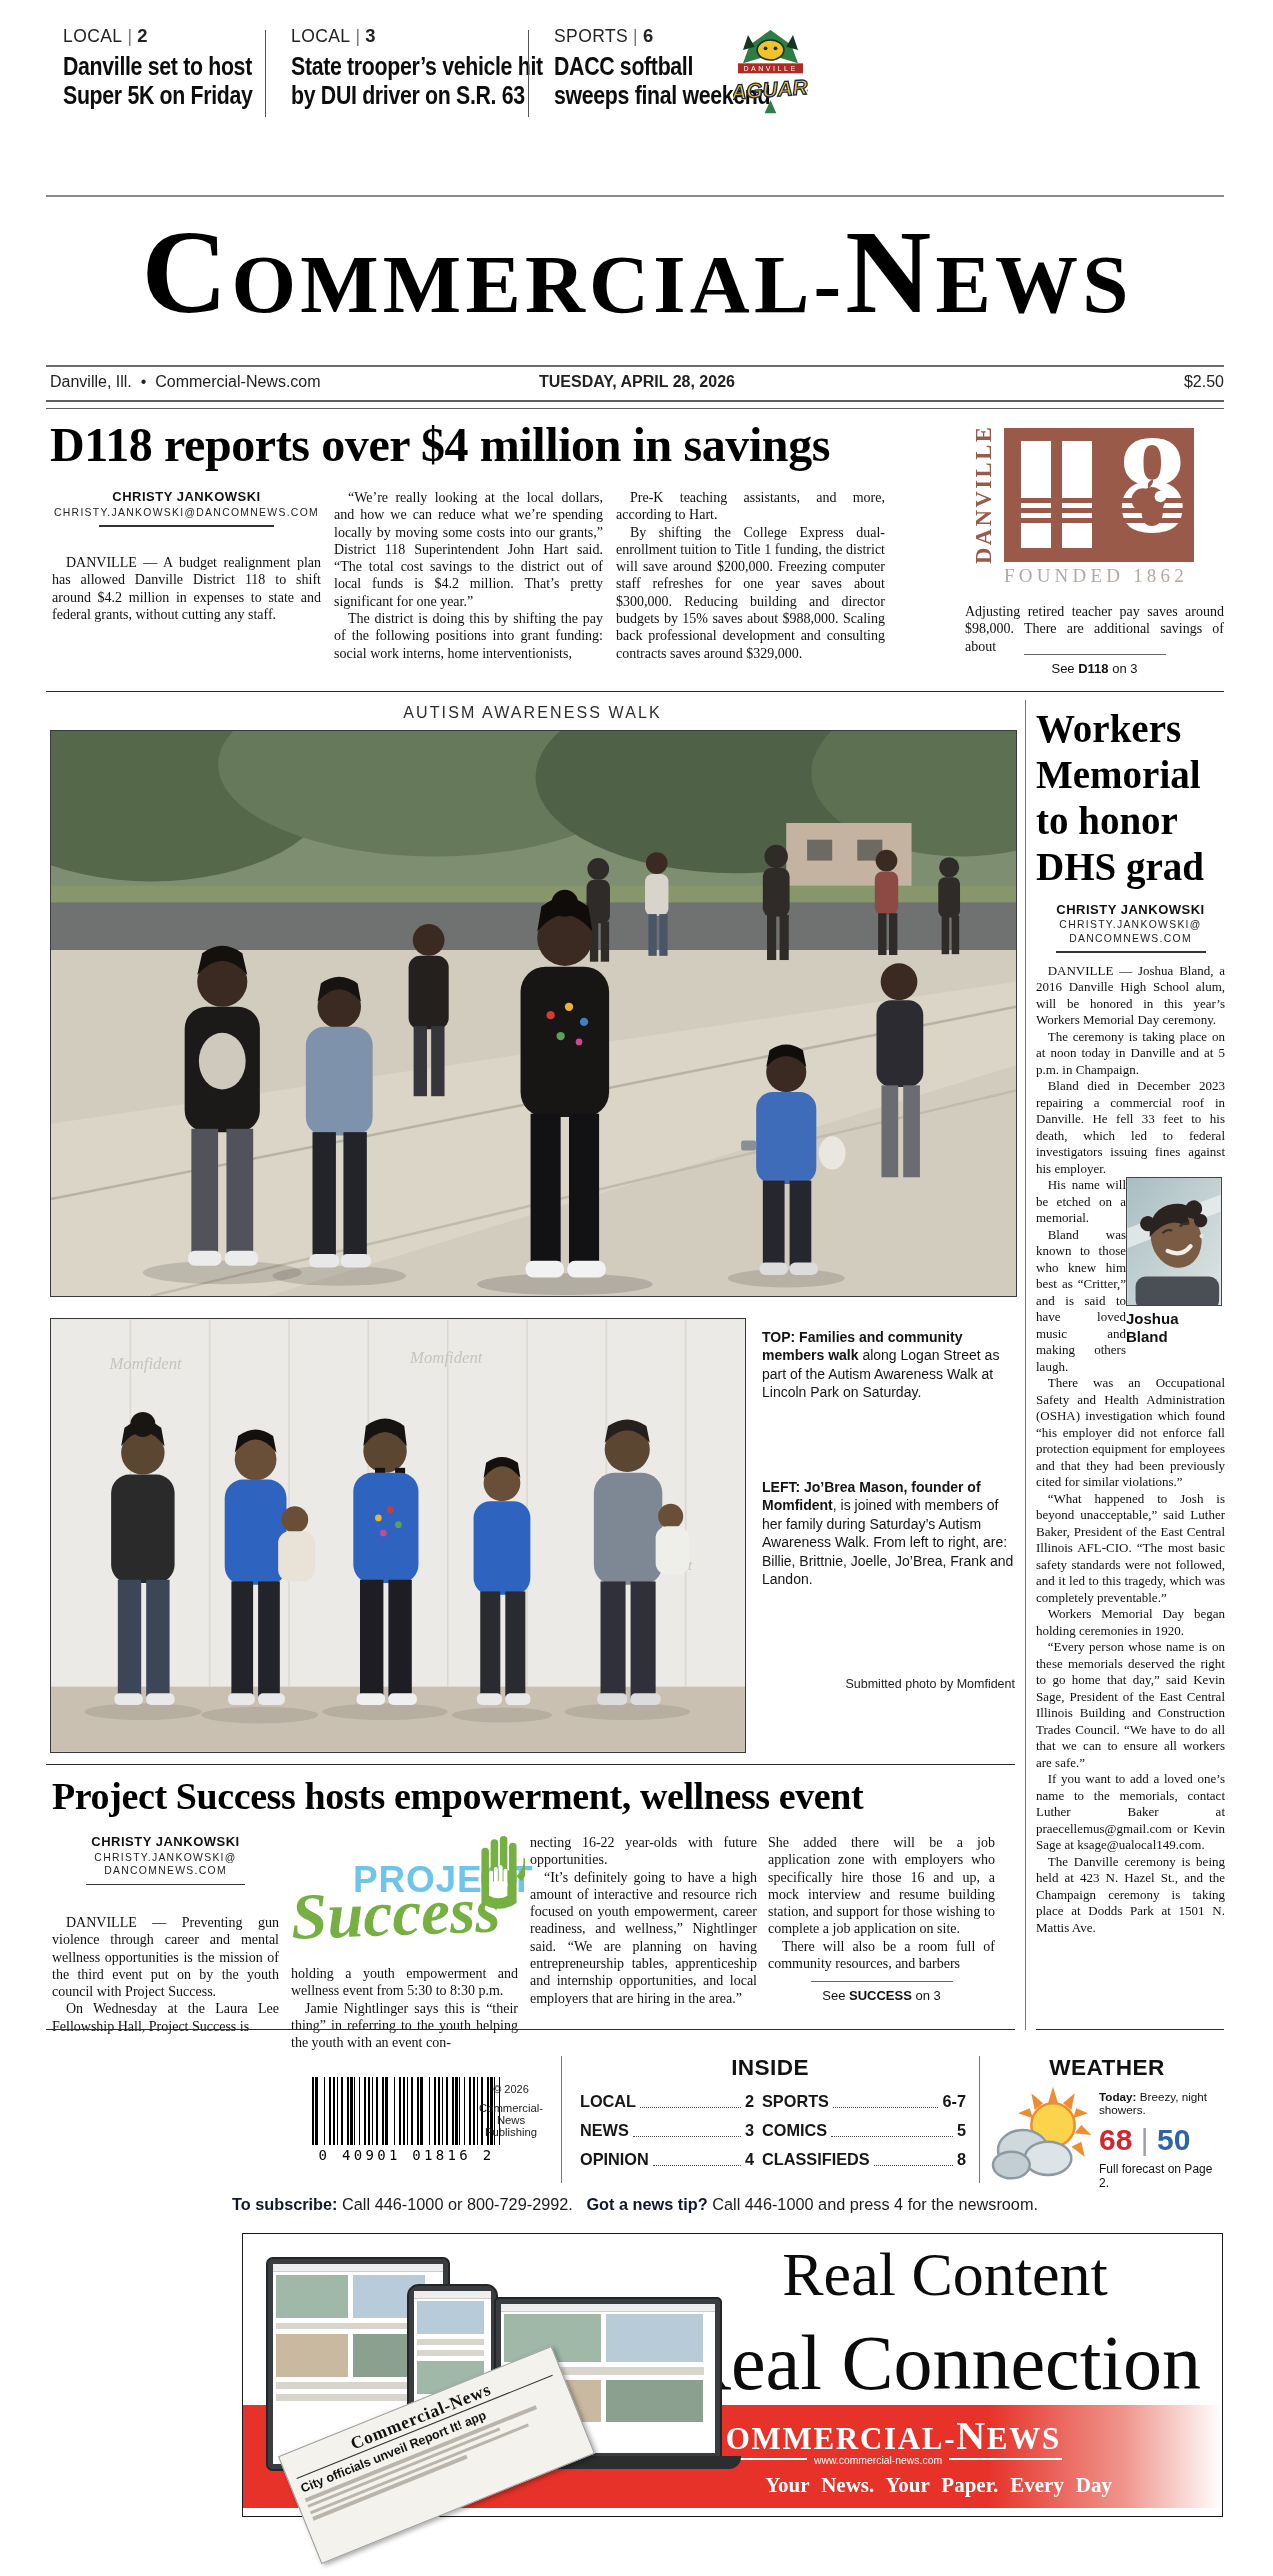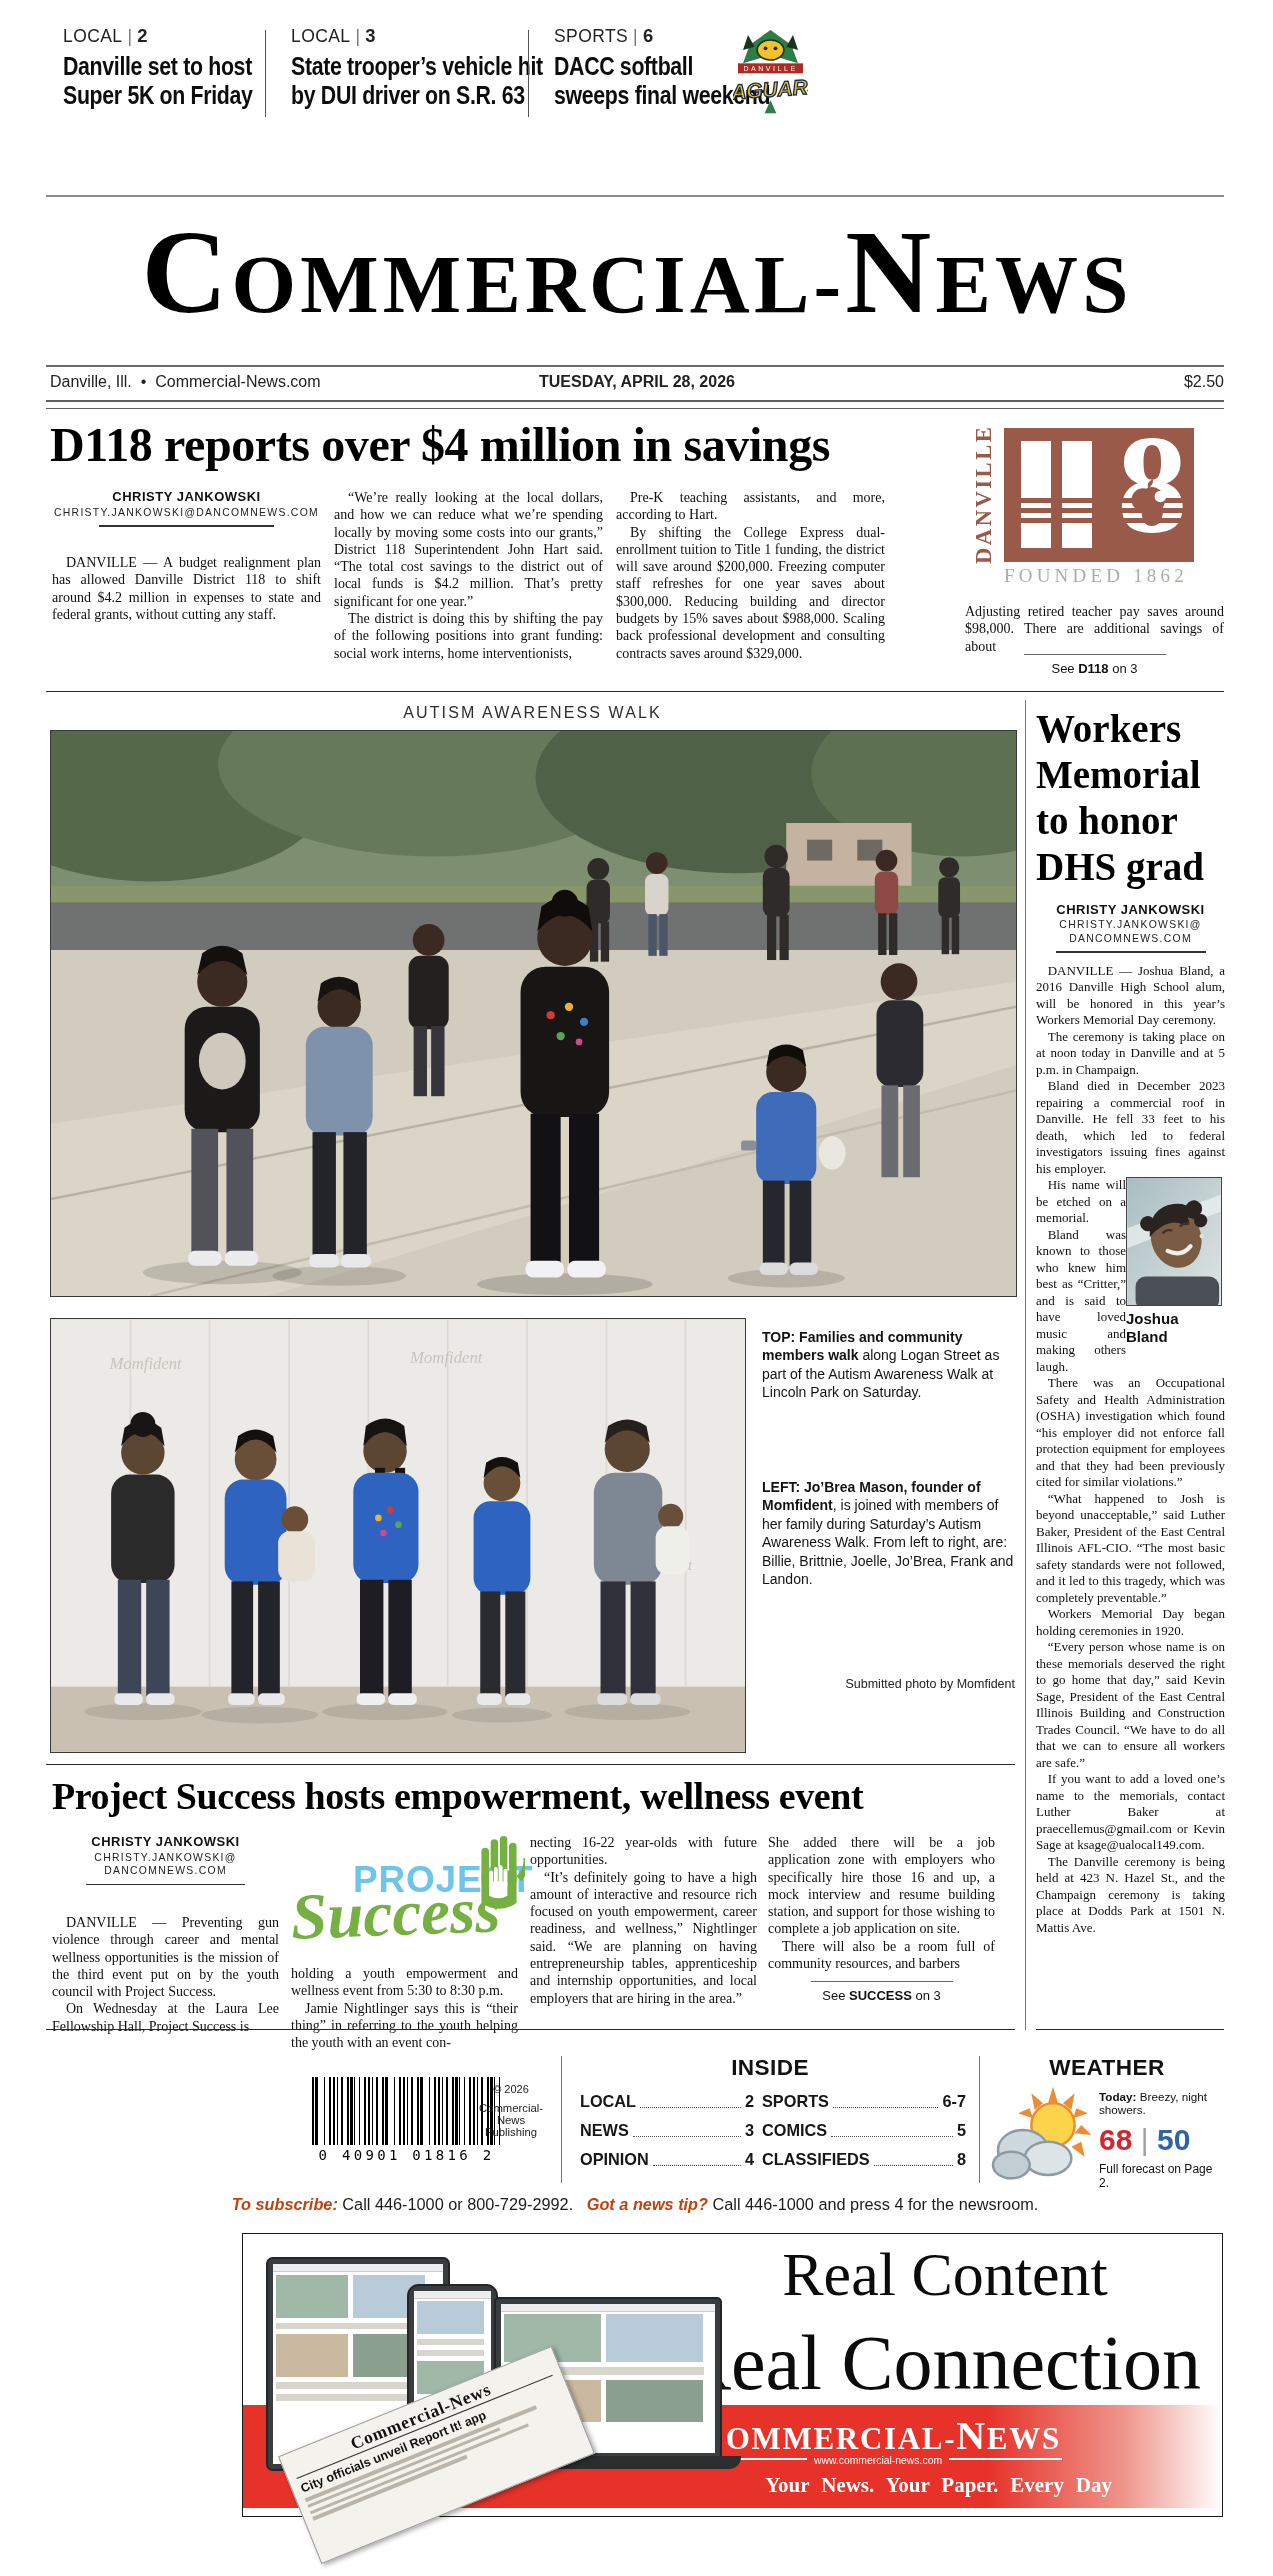--- a/index.html
+++ b/index.html
@@ -44,21 +44,21 @@
   .jbfig .fc{font-family:"Liberation Sans",sans-serif;font-weight:700;font-size:15px;line-height:18.4px;margin-top:3.3px;color:#111;}
   .ps-h{font-size:38px;font-weight:700;letter-spacing:-0.4px;color:#000;}
   
   .ftitle{font-family:"Liberation Sans",sans-serif;font-weight:700;font-size:22.6px;letter-spacing:0.4px;color:#111;text-align:center;}
   .idxrow{display:flex;align-items:flex-end;font-family:"Liberation Sans",sans-serif;font-weight:700;font-size:16.3px;color:#161616;margin-bottom:10px;}
   .idxrow .dots{flex:1;border-bottom:1.7px dotted #4a4a4a;margin:0 4.2px 3.3px;}
   .wx-today{font-family:"Liberation Sans",sans-serif;font-size:11.7px;color:#111;}
   .wx-temp{font-family:"Liberation Sans",sans-serif;font-weight:700;font-size:30px;}
   .wx-fore{font-family:"Liberation Sans",sans-serif;font-size:12px;color:#111;}
   .subline{font-family:"Liberation Sans",sans-serif;font-size:16.3px;color:#1c1c1c;text-align:center;}
-  .red{color:#c2410c;font-weight:700;font-style:italic;}
+  .red{color:#0f172a;font-weight:700;}
   
   .bars{height:68px;background:repeating-linear-gradient(90deg,#000 0 1.7px,#fff 1.7px 3.3px,#000 3.3px 5.8px,#fff 5.8px 7.5px,#000 7.5px 8.4px,#fff 8.4px 11.7px,#000 11.7px 13.4px,#fff 13.4px 17.5px);}
   .bcnum{font-family:"DejaVu Sans Mono",monospace;font-size:14px;letter-spacing:3.3px;color:#000;margin-top:1.7px;text-align:center;}
   
   .adbox{position:absolute;left:242px;top:2233px;width:979px;height:282px;border:1.7px solid #1a1a1a;background:#fff;}
   .ad-l1{position:absolute;left:468px;top:5px;width:468px;text-align:center;font-size:62px;color:#0b0b0b;}
   .ad-l2{position:absolute;left:434px;top:84px;width:526px;text-align:center;font-size:78px;color:#0b0b0b;}
   .adband{position:absolute;left:0;top:171px;width:100%;height:103px;background:linear-gradient(90deg,#e63229 0%,#e63229 76%,#ef958c 90%,#fff 100%);}
   .adbrand{position:absolute;left:401px;top:11.7px;width:468px;text-align:center;color:#fff;font-weight:700;letter-spacing:1.7px;line-height:37px;}
   .adbrand .sm{font-size:31px;} .adbrand .bg{font-size:40px;}

